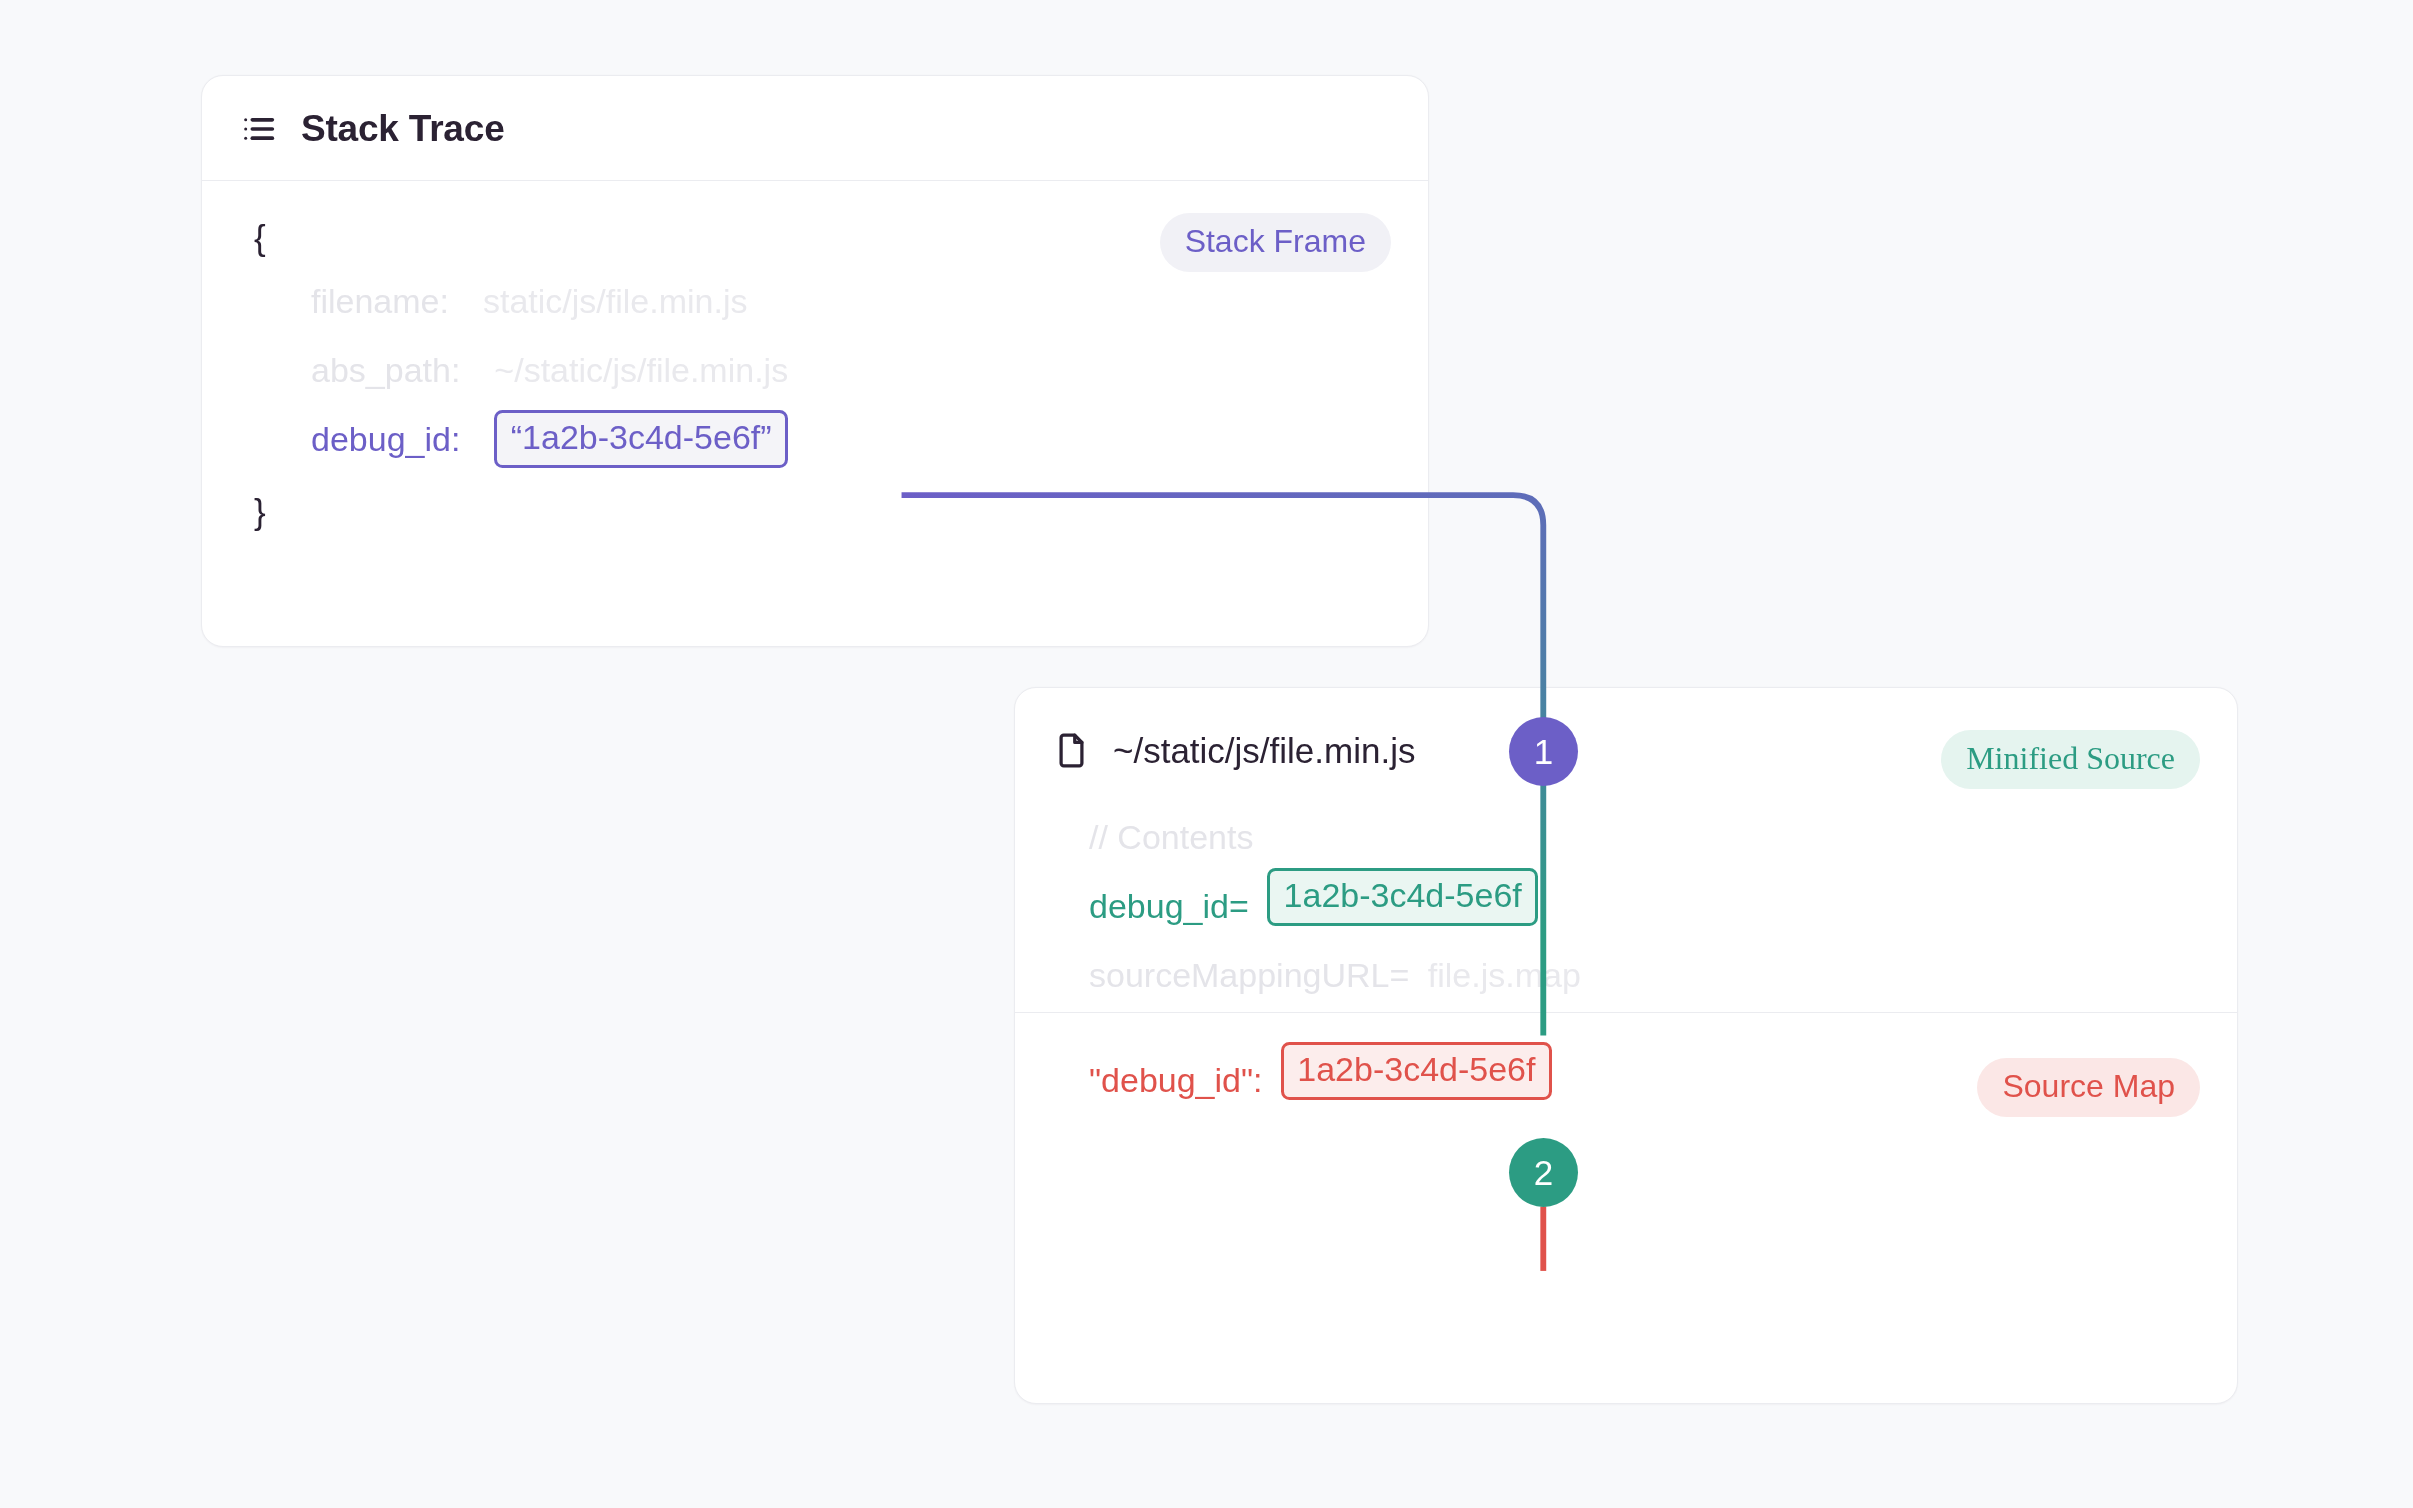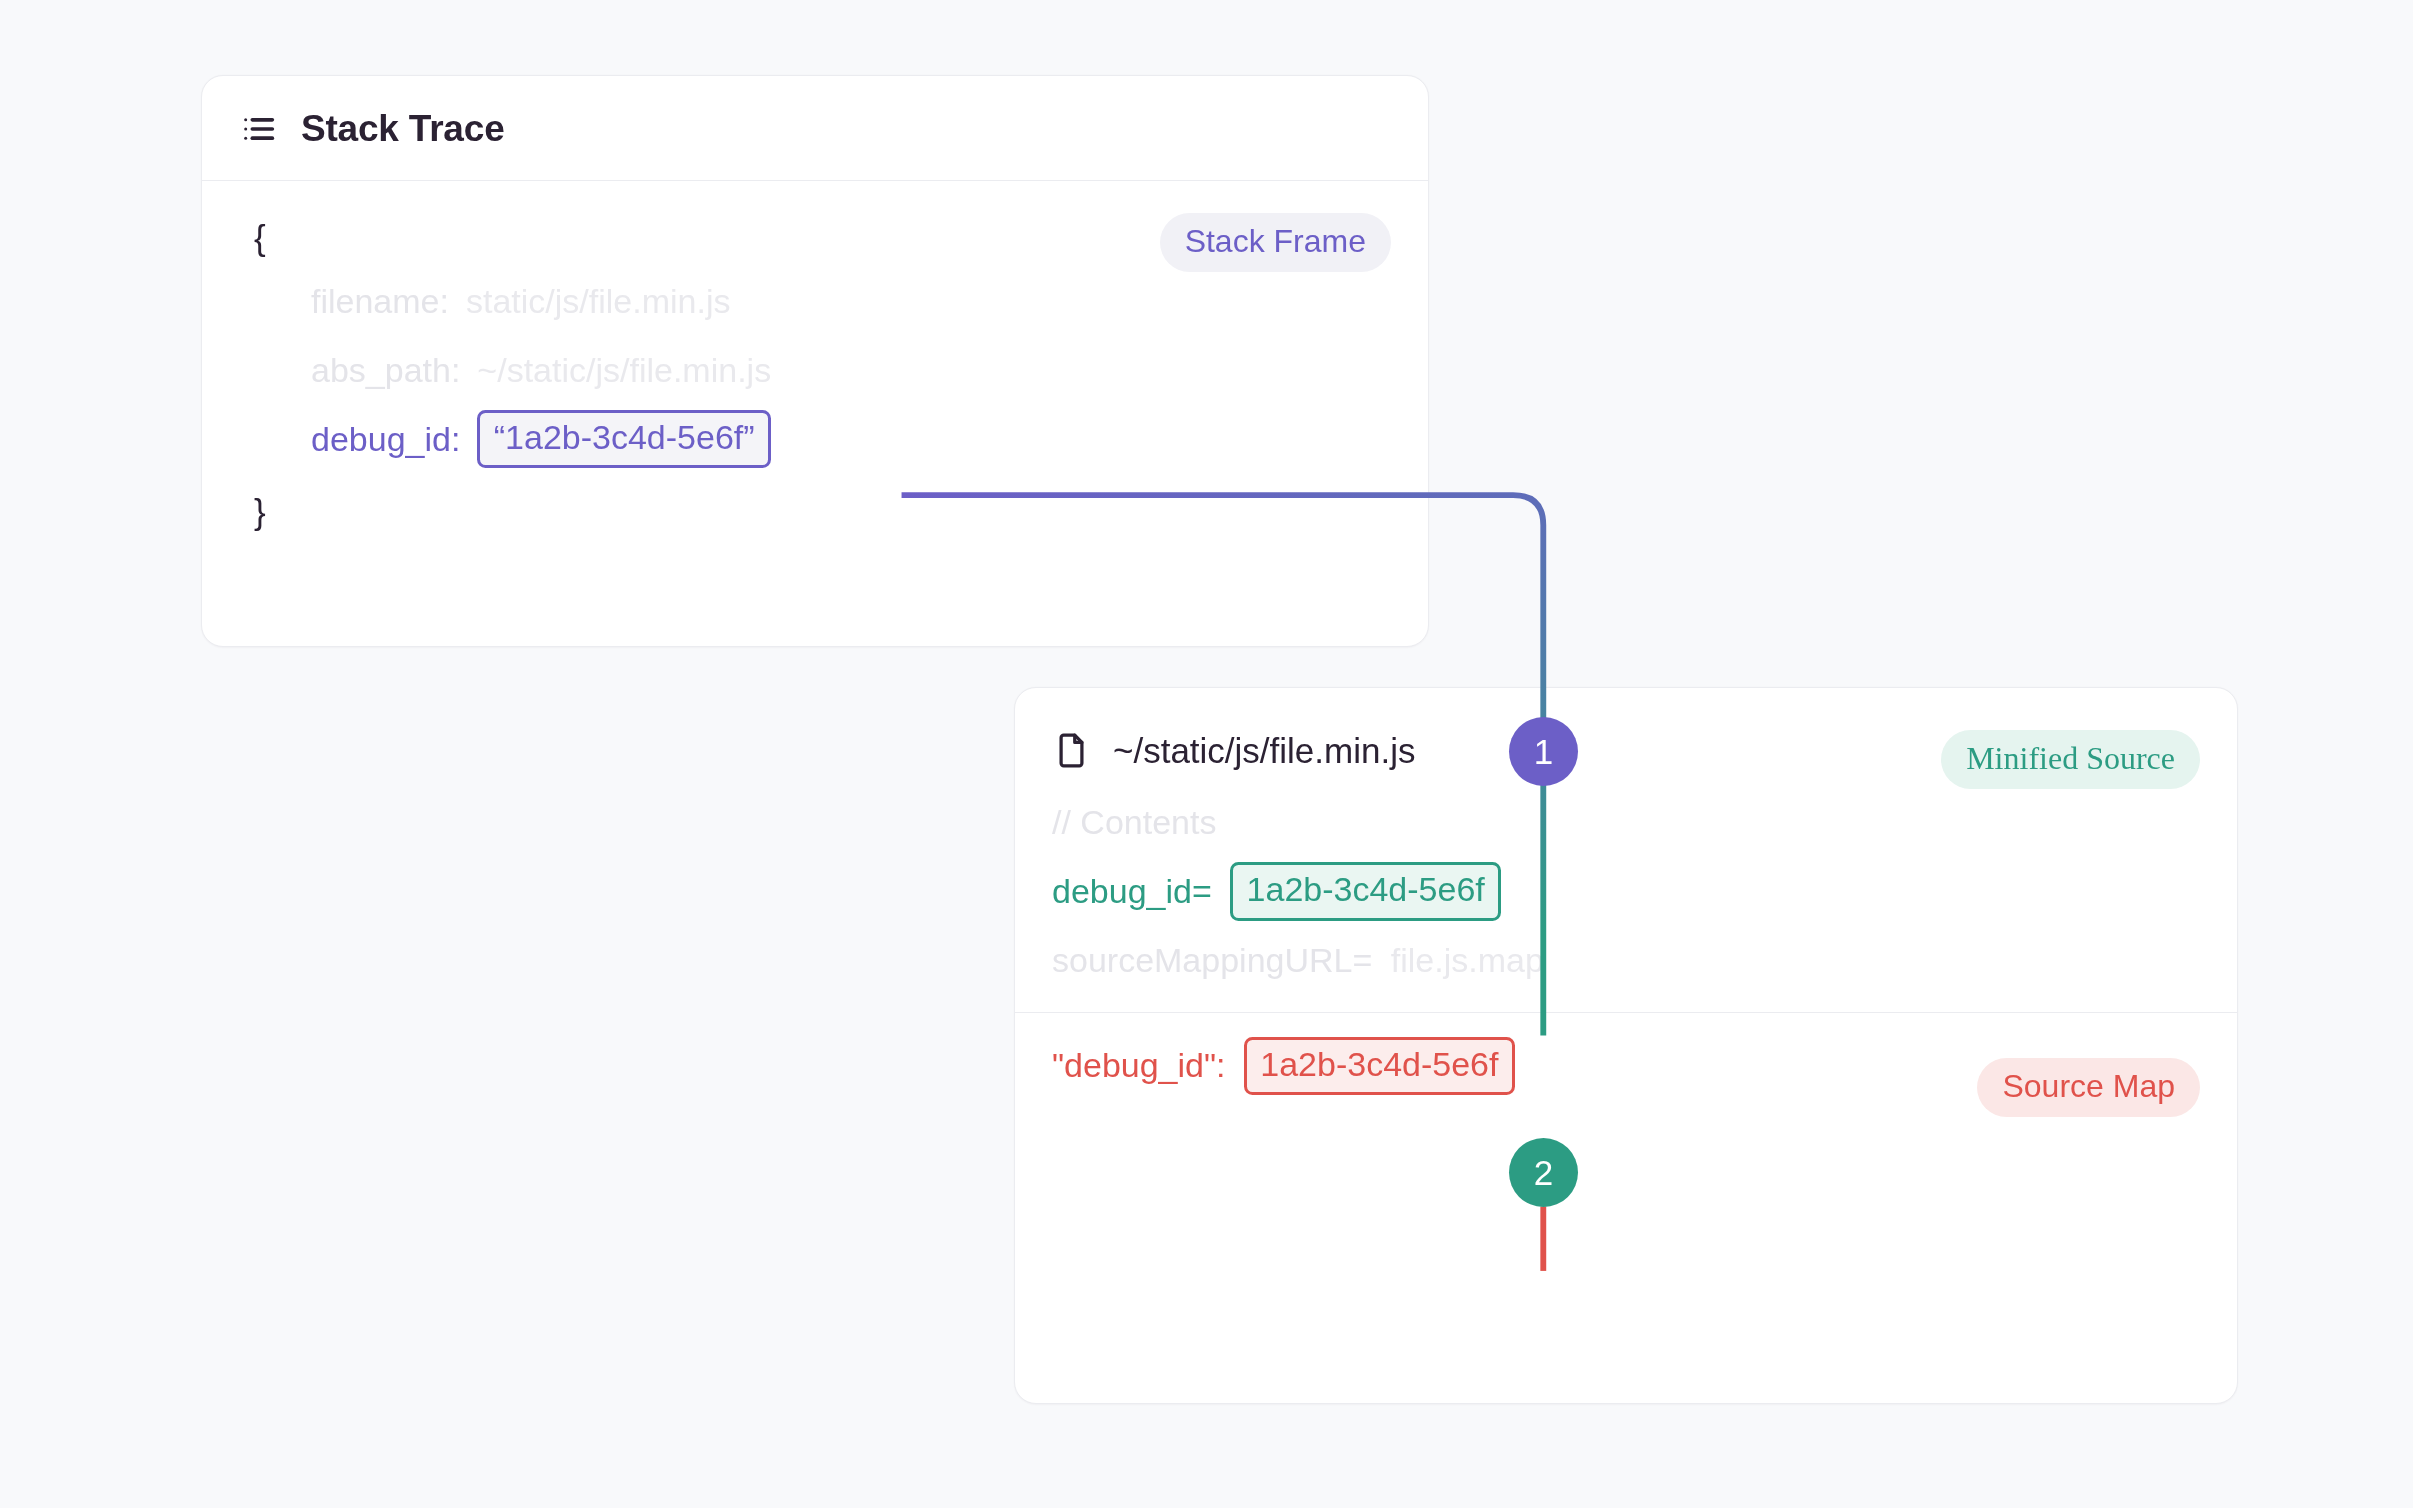--- a/index.html
+++ b/index.html
@@ -70,21 +70,21 @@
     padding-left: 15px;
     height: 57px;
     display: flex;
     align-items: center;
   }
   .kv {
     padding-left: 72px;
     height: 69px;
     display: flex;
     align-items: center;
-    gap: 17px;
+    gap: 34px;
   }
   .muted {
     color: #E4E4E9;
   }
   .muted-val {
     color: #E9E9ED;
   }
   .purple-key {
     color: #6C5FC7;
   }
@@ -153,26 +153,27 @@
   .section-divider {
     border-top: 1.7px solid #EBECF0;
     margin: 17px -37px 0 -37px;
   }
   .ab-body {
     padding: 25px 37px 34px 37px;
     position: relative;
   }
   .ab-line {
     display: flex;
-    align-items: center;
+    align-items: flex-end;
     gap: 18.4px;
     padding-left: 0;
     height: 69px;
     font-size: 34px;
     white-space: nowrap;
+    margin-left: 37px;
   }
   .teal-key { color: #2C9C83; }
   .red-key  { color: #E0524B; }
 
   
   .step {
     position: absolute;
     width: 69px;
     height: 69px;
     border-radius: 50%;

